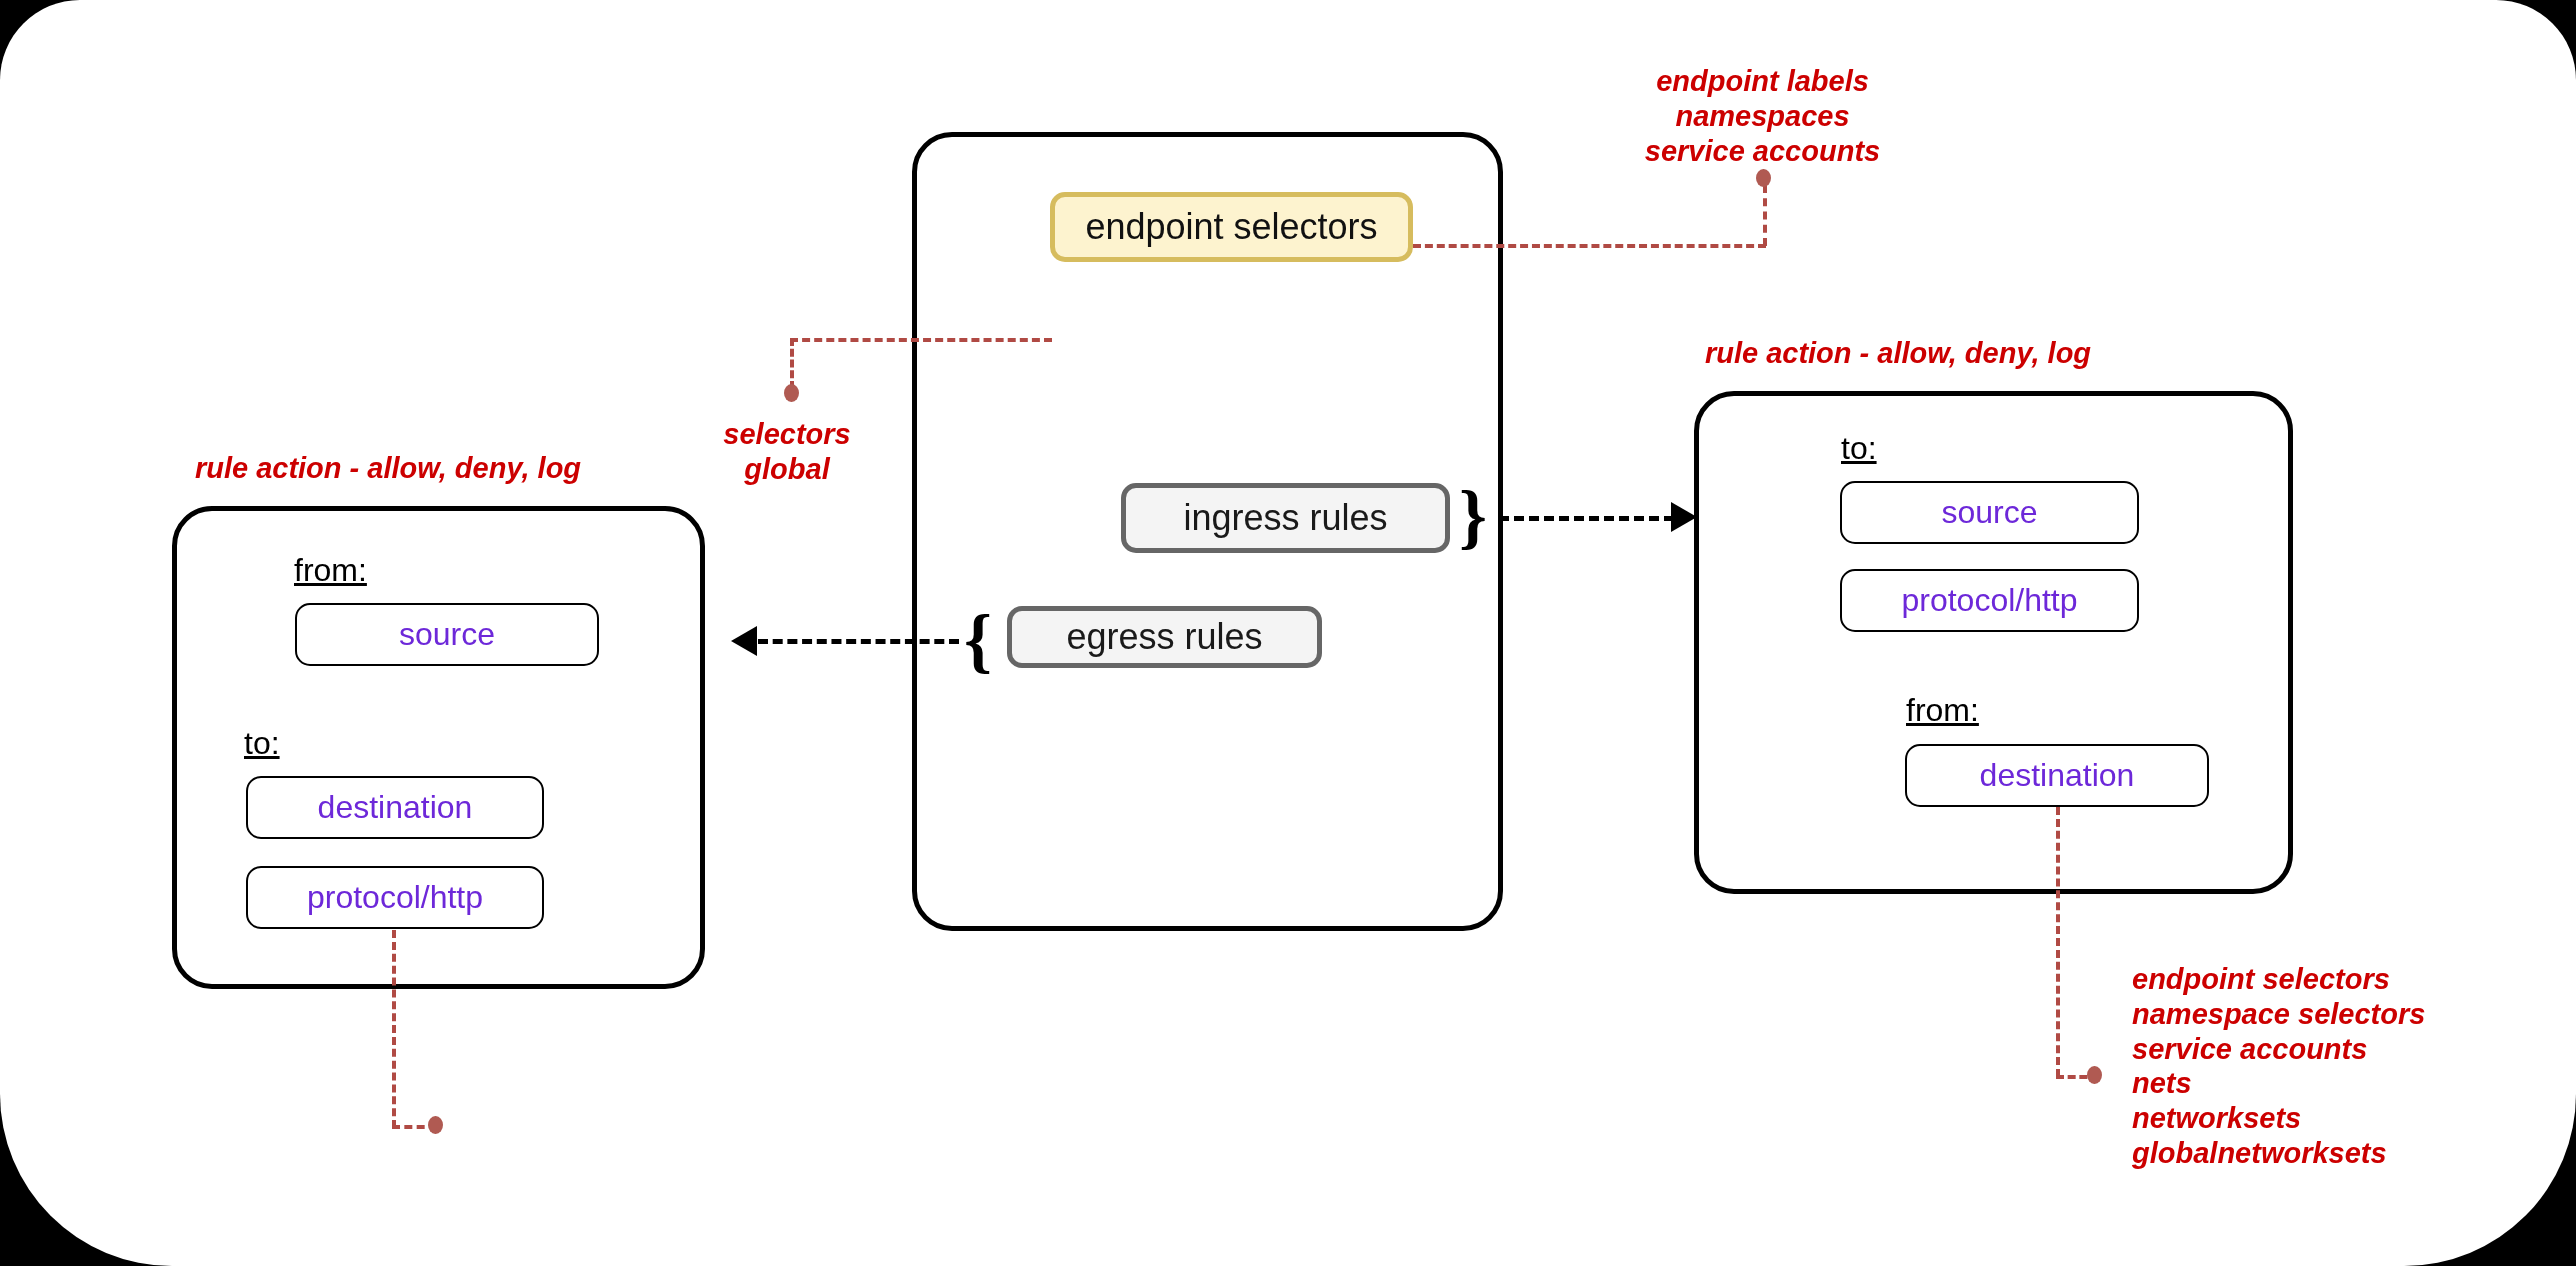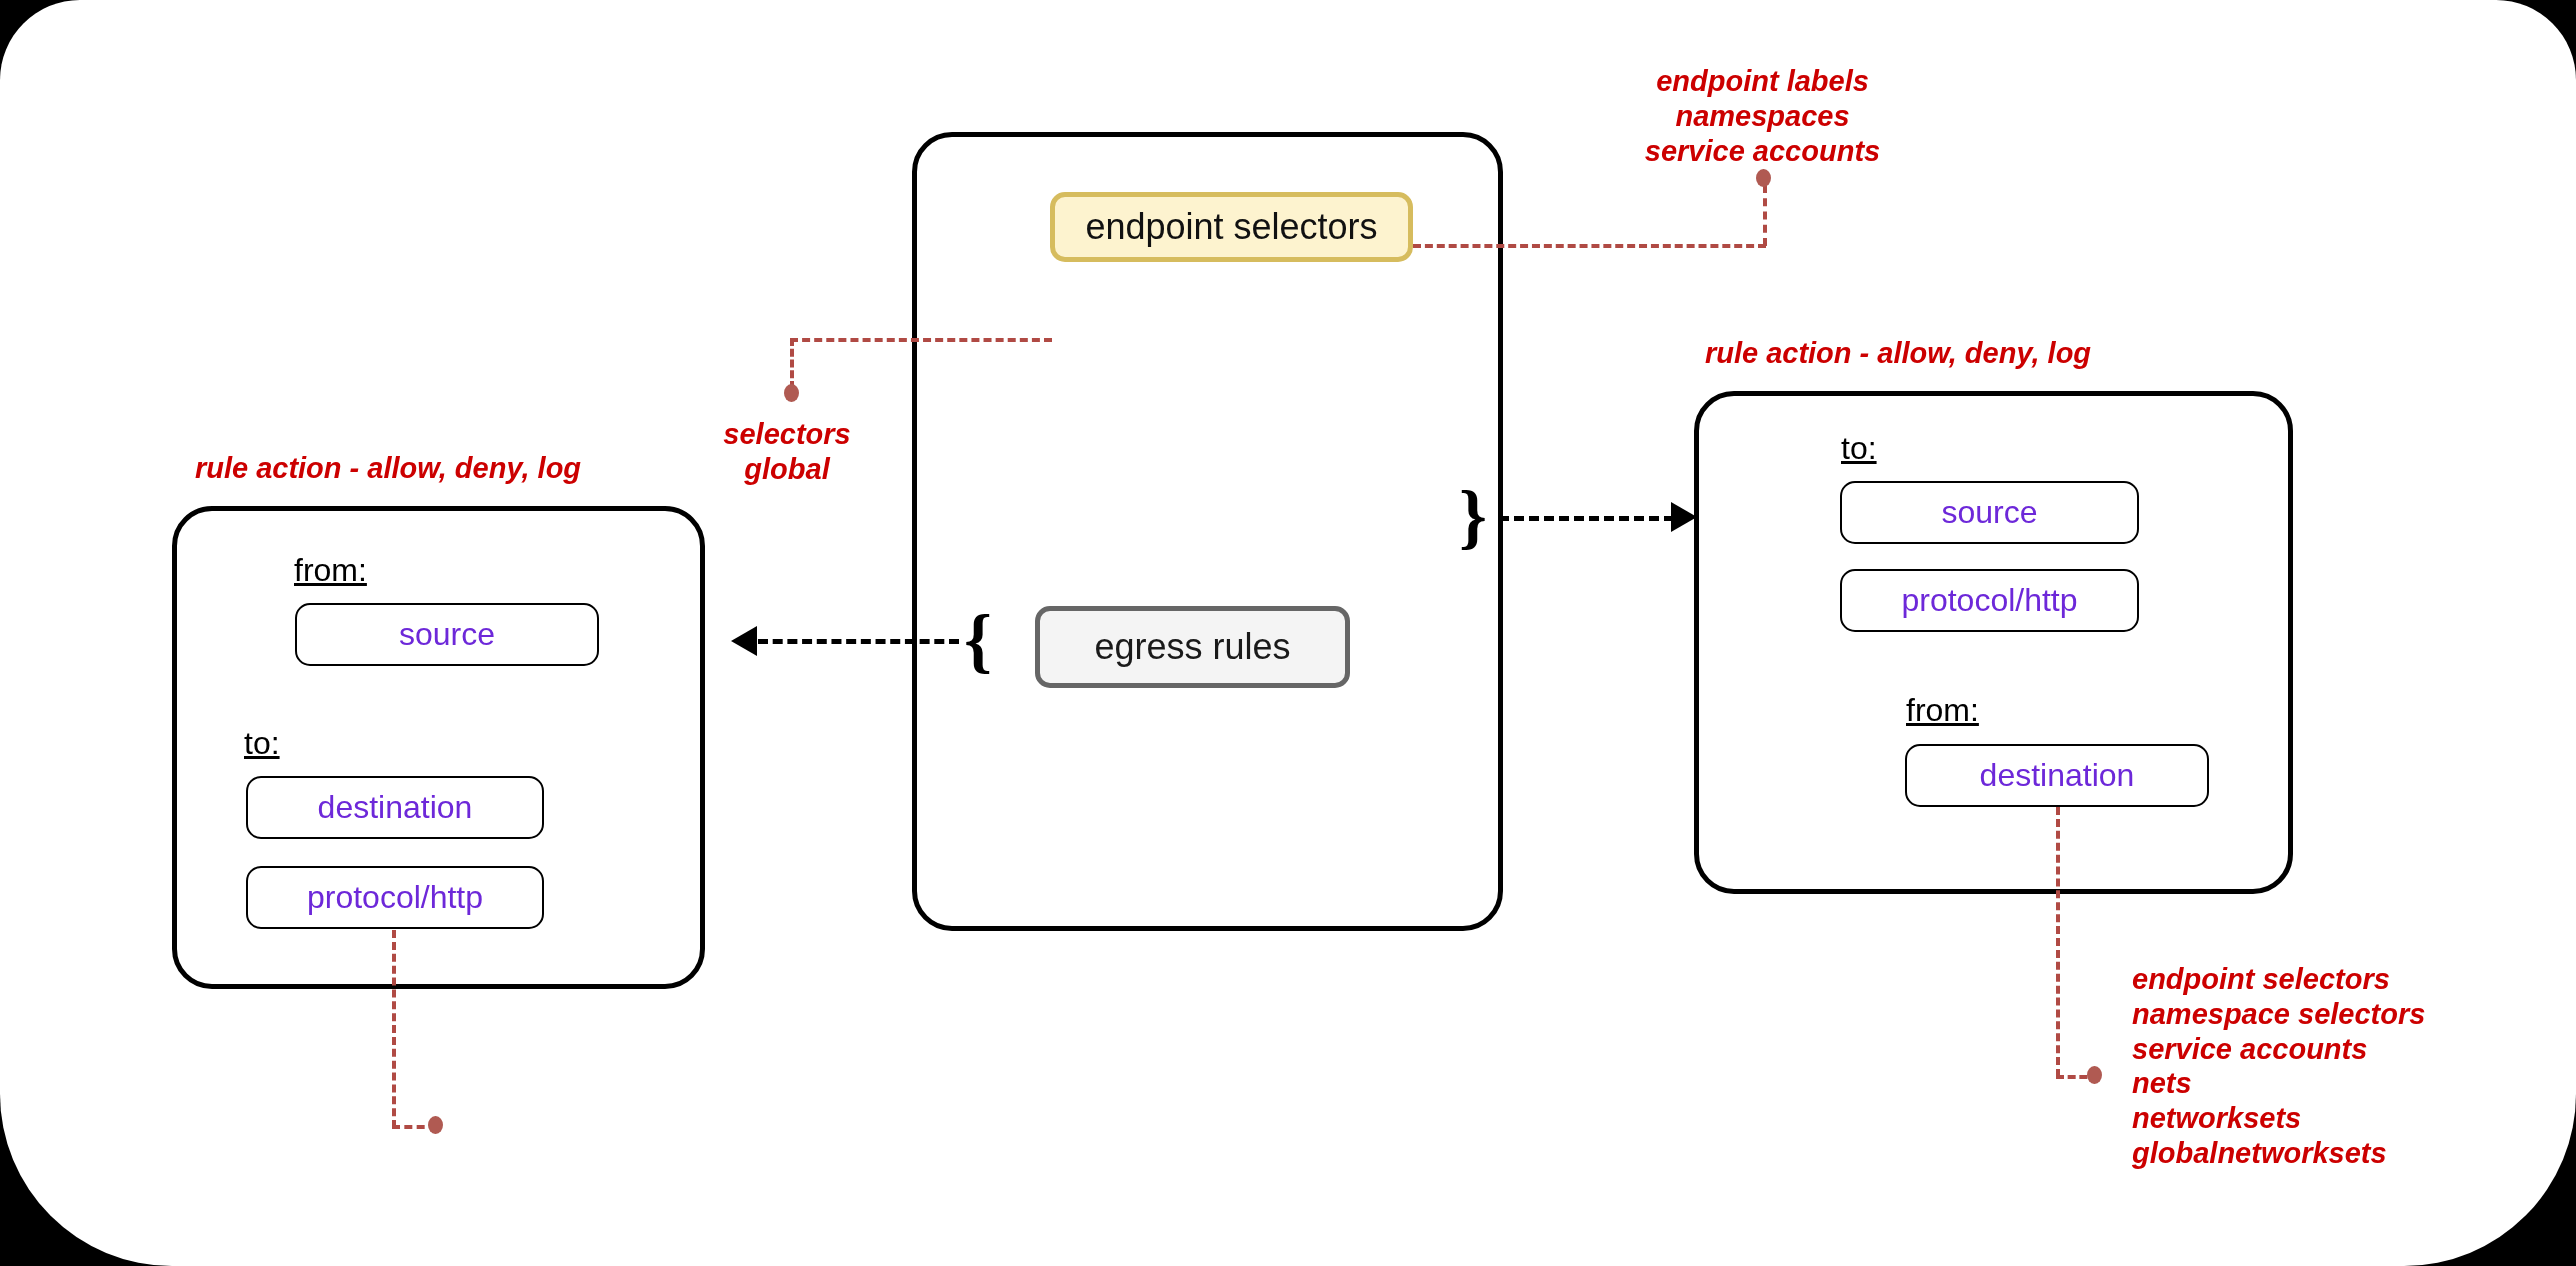--- a/index.html
+++ b/index.html
@@ -92,21 +92,21 @@
     align-items: center;
     justify-content: center;
     font-size: 36px;
     color: #1a1a1a;
     background: #f4f4f4;
     border: 5.2px solid #666666;
     border-radius: 15px;
     white-space: nowrap;
   }
   #ingress-rules-box { left: 1121px; top: 483px;  width: 329px; height: 70px; }
-  #egress-rules-box  { left: 1035px; top: 606px; width: 315px; height: 82px; }
+  #egress-rules-box  { left: 1007px; top: 606px; width: 315px; height: 62px; }
 
   
   .brace {
     position: absolute;
     font-size: 71px;
     line-height: 1;
     font-weight: 700;
     color: #000000;
     font-family: "Liberation Serif", serif;
   }
@@ -167,20 +167,21 @@
 <body>
 
 <div id="stage">
   <div id="canvas">
 
     <div id="center-container" class="container-box"></div>
 
     <div id="endpoint-selectors-box" class="hl-box">endpoint selectors</div>
 
 
+    <div id="ingress-rules-box" class="rules-box">ingress rules</div>
 
     <div id="egress-rules-box" class="rules-box">egress rules</div>
 
     <div class="brace" style="left:1459px; top:481px;">}</div>
     <div class="brace" style="left:964px; top:605px;">{</div>
 
     <div class="arrow-line" style="left:1499px; top:516px; width:175px;"></div>
     <div class="arrow-head right" style="left:1671px; top:502px;"></div>
 
     <div class="arrow-line" style="left:758px; top:639px; width:201px;"></div>

